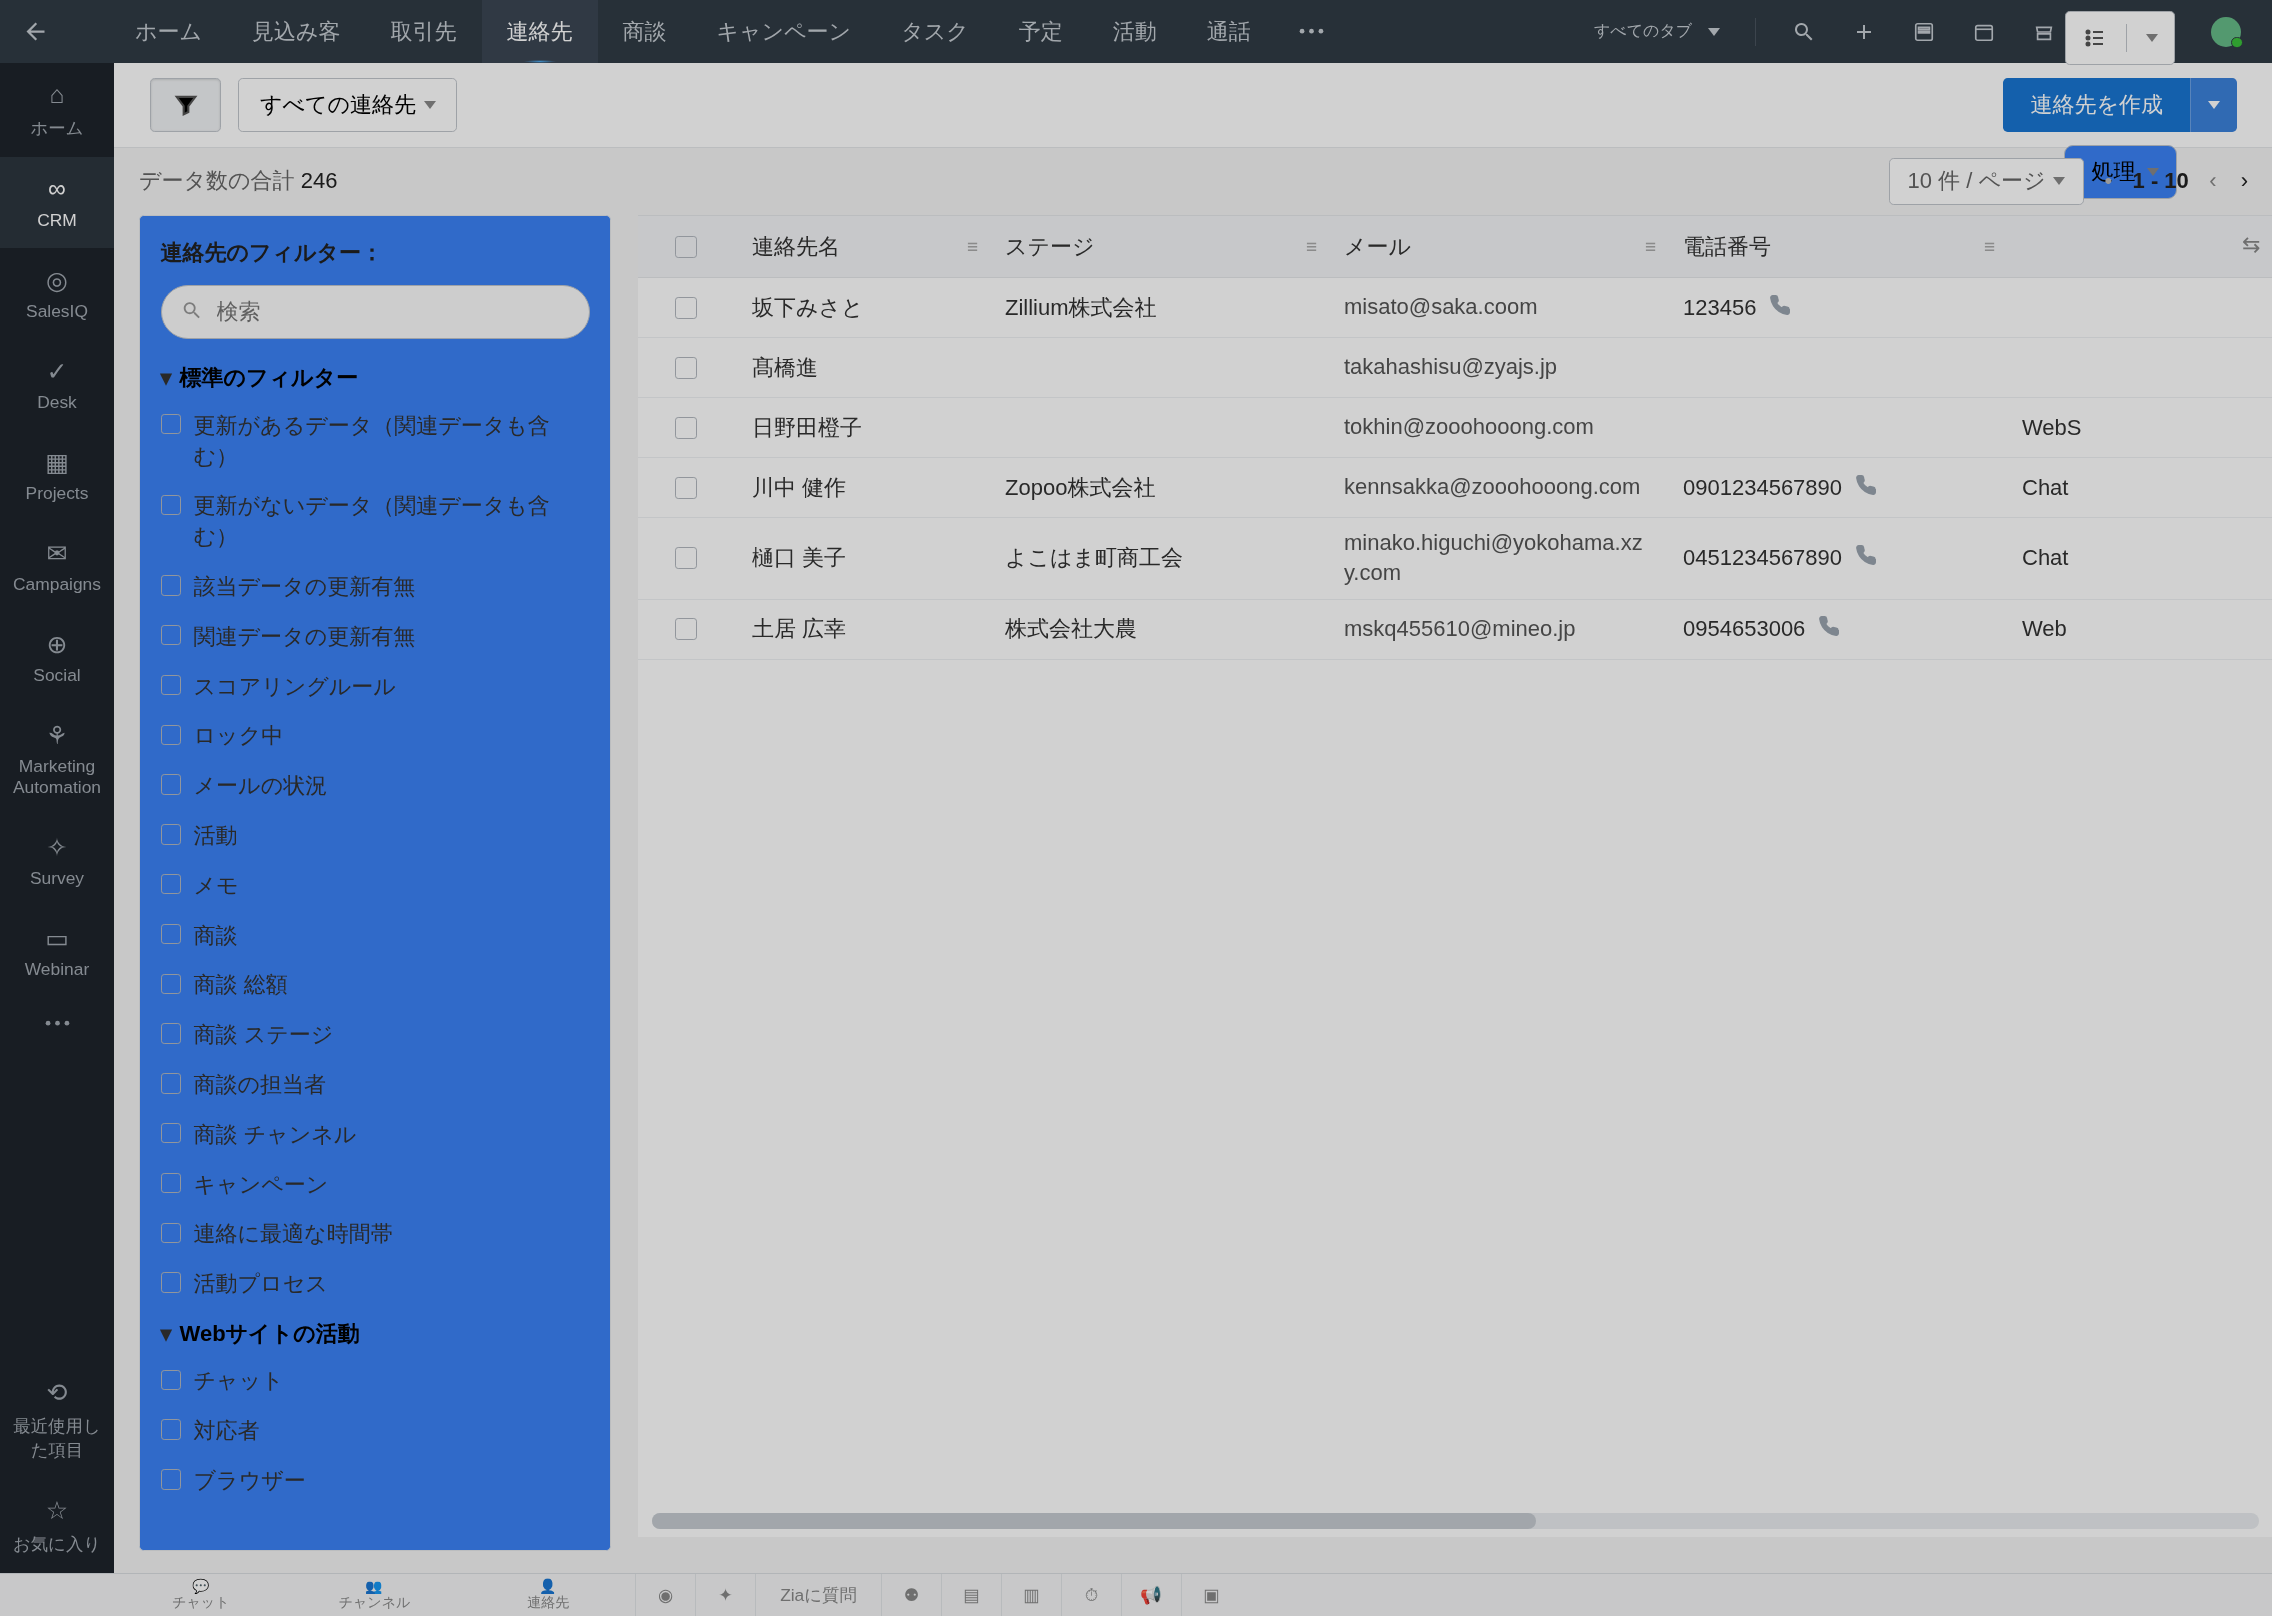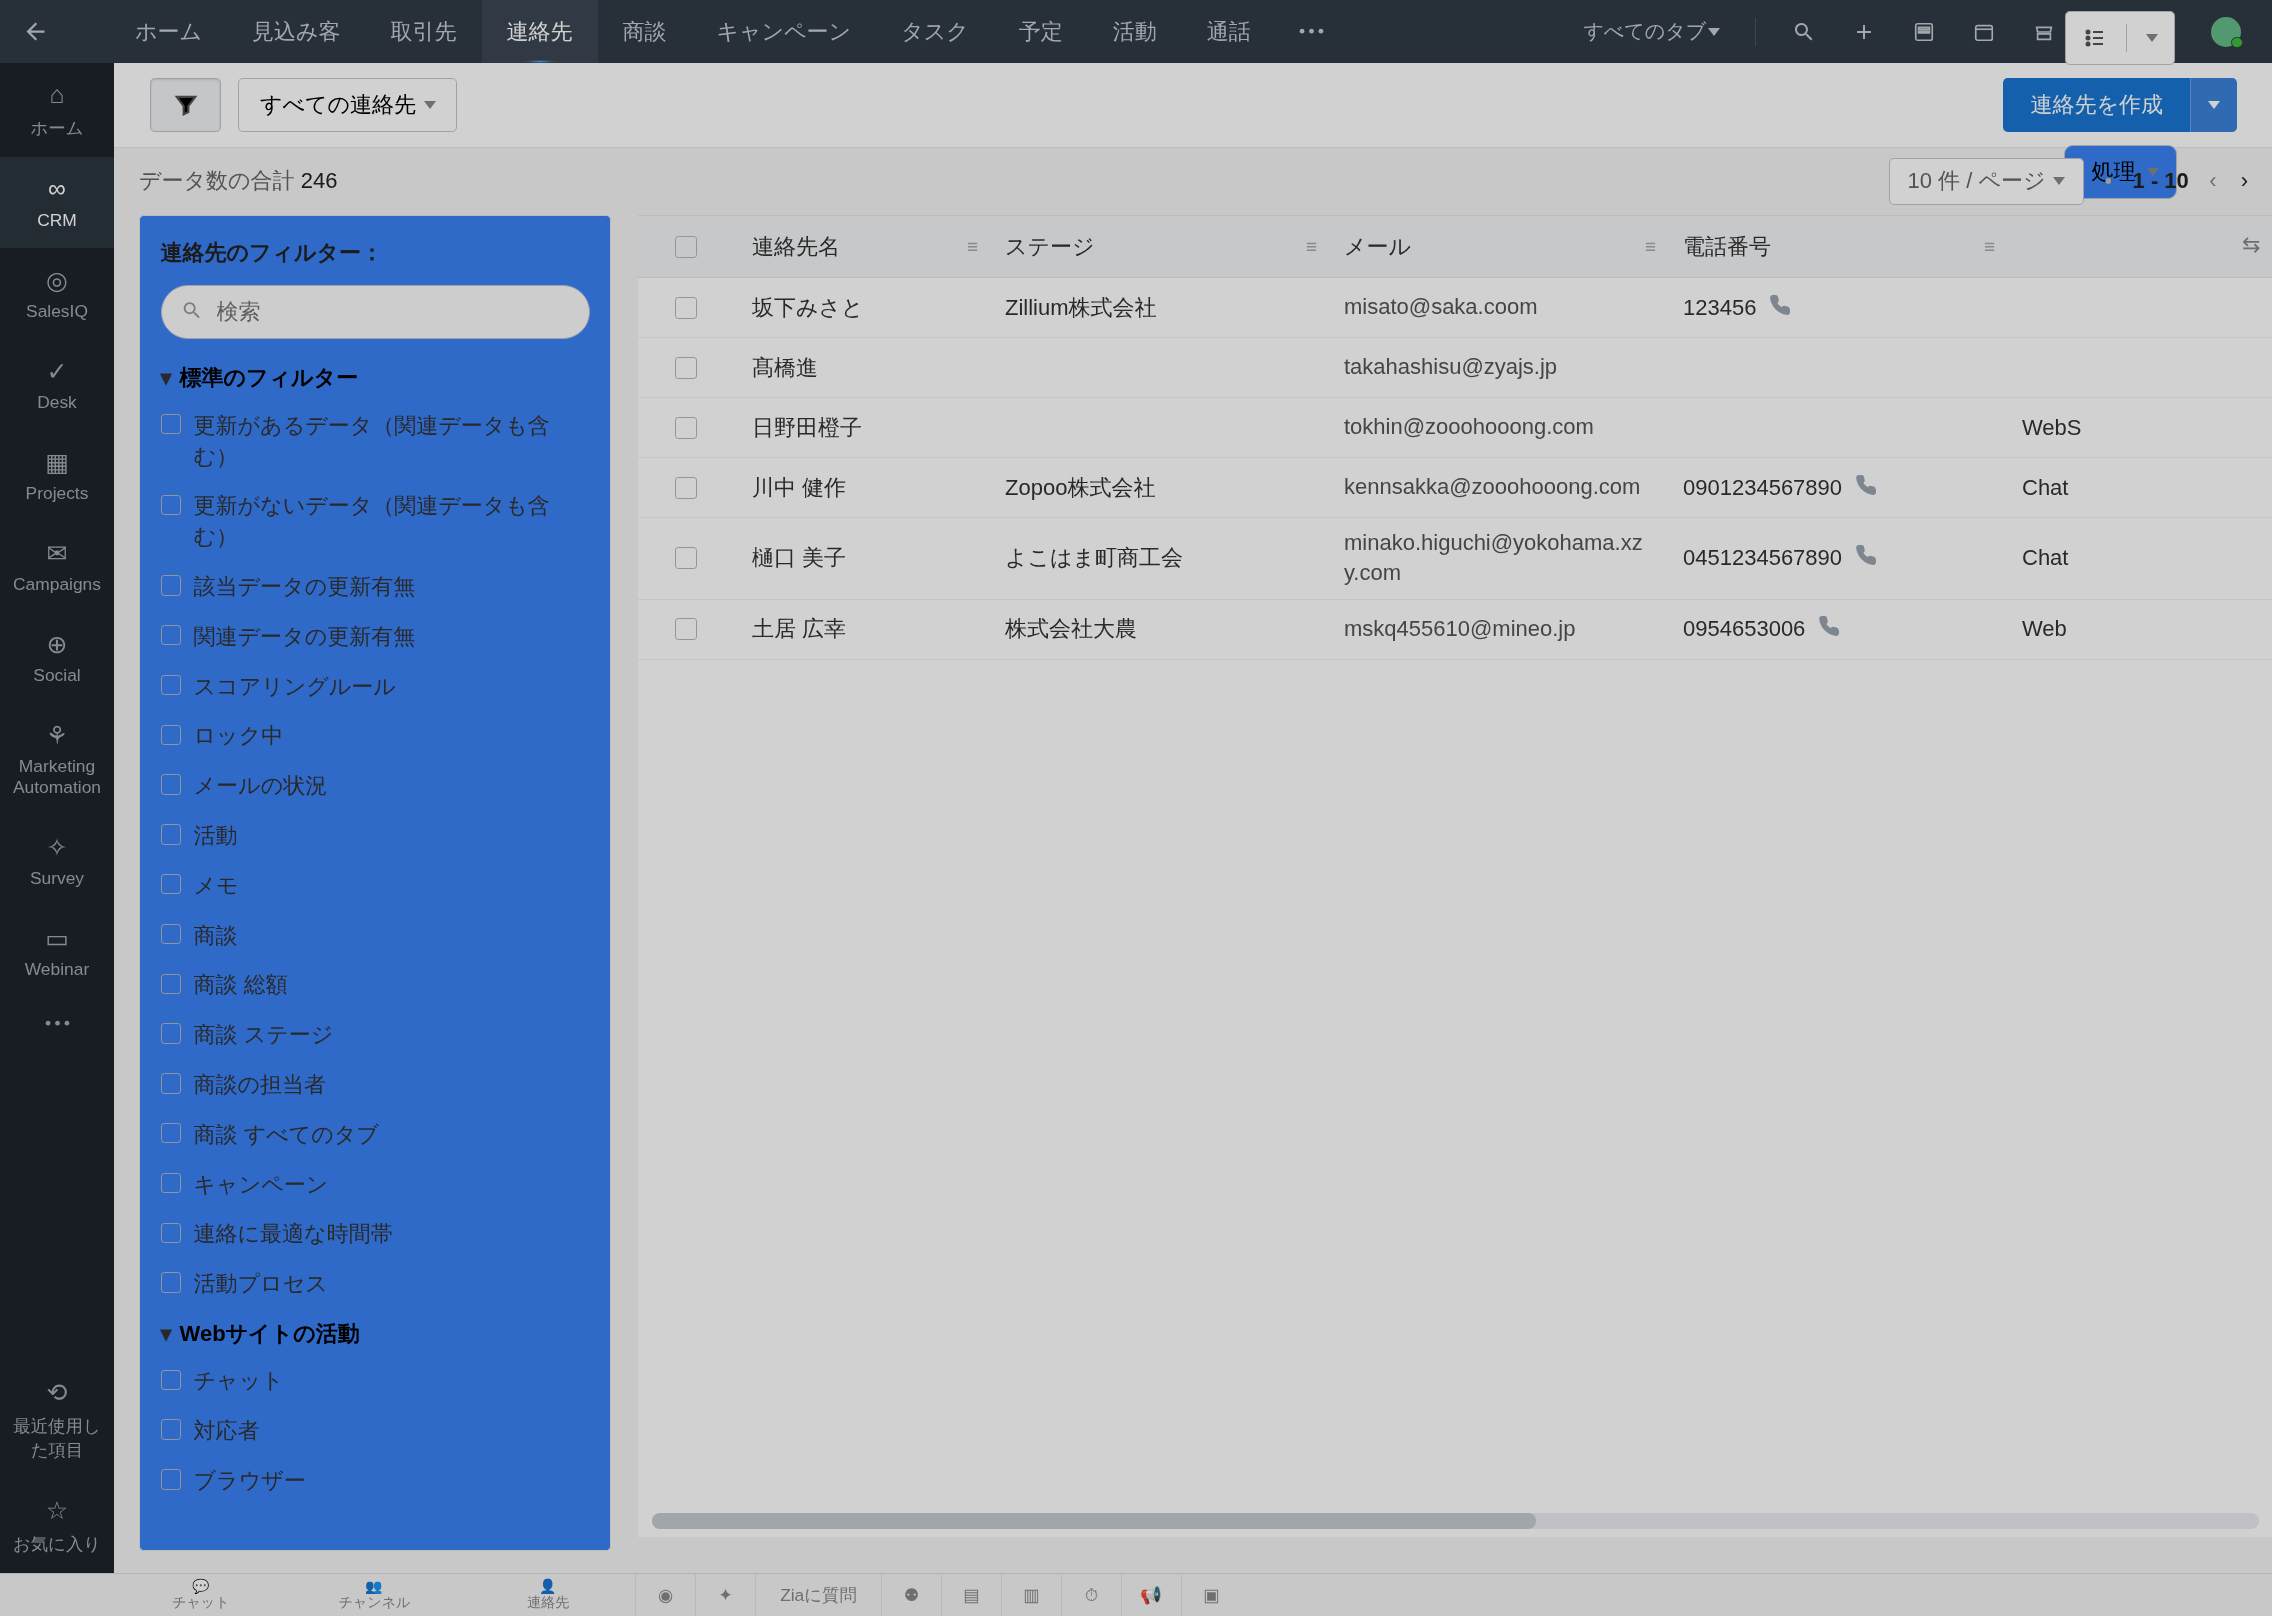--- a/index.html
+++ b/index.html
@@ -8,21 +8,21 @@
 
 
 .topbar { height: 63px; background: #303b45; display: flex; align-items: center; padding: 0 16px; color: #c6ccd2; }
 .back-arrow { width: 39px; display: flex; justify-content: center; }
 .tabs { display: flex; margin-left: 55px; height: 100%; }
 .tab { padding: 0 25px; display: flex; align-items: center; font-size: 22px; color: #c6ccd2; cursor: pointer; position: relative; }
 .tab.active { background: #3b4654; color: #fff; }
 .tab.active::after { content:""; position:absolute; bottom:0; left:50%; transform:translateX(-50%); width:32px; height:3.2px; background: radial-gradient(ellipse at center, rgba(78,180,255,0.9), transparent 70%); }
 .tab-more { padding: 0 22px; display:flex; align-items:center; }
 .topbar-right { margin-left: auto; display: flex; align-items: center; gap: 35px; padding-right: 16px;}
-.all-tabs { font-size: 20px; display:flex; align-items:center; gap:2px;margin-left:36px; }
+.all-tabs { font-size: 16px; display:flex; align-items:center; gap:16px;margin-left:36px; }
 .top-icon { width: 25px; height: 25px; display:flex; align-items:center; justify-content:center; color:#c6ccd2; }
 .avatar { width:30px; height:30px; border-radius:50%; background:#6b8; position:relative; }
 .avatar::after { content:""; position:absolute; bottom:-1.6px; right:-1.6px; width:9.5px; height:9.5px; border-radius:50%; background:#3ac13a; border:1.6px solid #303b45; }
 
 
 .leftnav { position:absolute; top:63px; left:0; width:114px; bottom:43px; background:#1e242b; color:#a2a9b1; display:flex; flex-direction:column; }
 .leftnav-item { display:flex; flex-direction:column; align-items:center; justify-content:center; padding: 17.4px 6.3px; font-size: 17.4px; gap:6.3px; text-align:center; cursor:pointer; }
 .leftnav-item.active { background:#2d363f; color:#fff; }
 .leftnav-item .ic { font-size: 25px; }
 .leftnav-spacer { flex:1; }
@@ -337,21 +337,21 @@
       <div class="ft-item">
         <span class="cb"></span>
         <span>商談 ステージ</span>
       </div>
       <div class="ft-item">
         <span class="cb"></span>
         <span>商談の担当者</span>
       </div>
       <div class="ft-item">
         <span class="cb"></span>
-        <span>商談 すべてのタブ</span>
+        <span>商談 チャンネル</span>
       </div>
       <div class="ft-item">
         <span class="cb"></span>
         <span>キャンペーン</span>
       </div>
       <div class="ft-item">
         <span class="cb"></span>
         <span>連絡に最適な時間帯</span>
       </div>
       <div class="ft-item">

